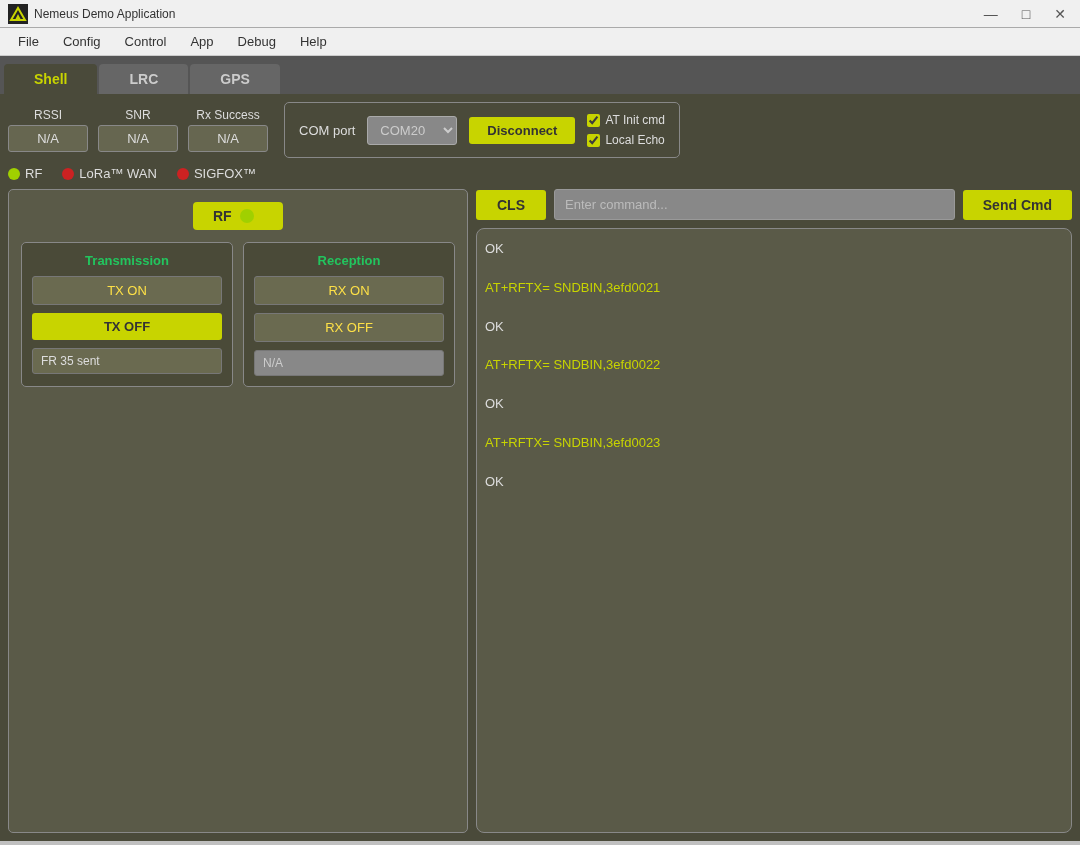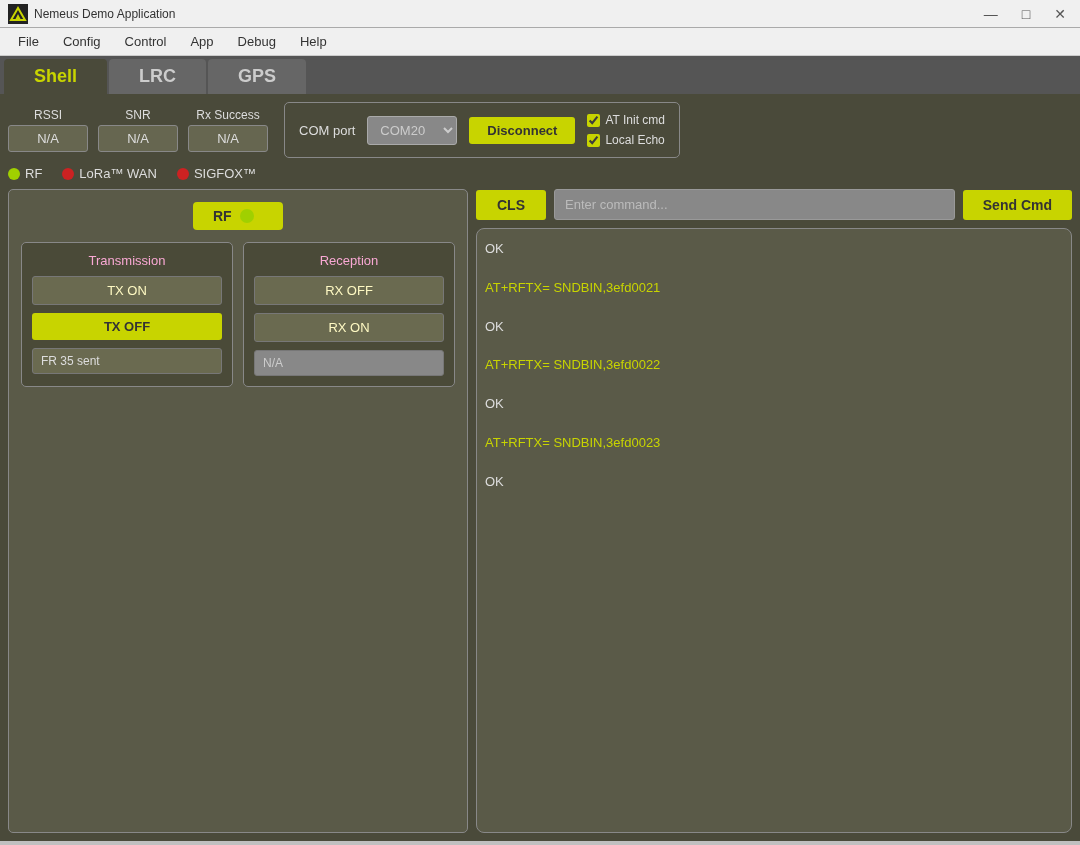--- a/index.html
+++ b/index.html
@@ -65,21 +65,21 @@
     
     .tabbar {
       background: #555;
       height: 38px;
       display: flex;
       align-items: flex-end;
       padding: 0 4px;
     }
     .tab {
       padding: 7px 30px;
-      font-size: 18px;
+      font-size: 14px;
       font-weight: bold;
       cursor: pointer;
       border-radius: 4px 4px 0 0;
       margin-right: 2px;
       color: #ccc;
       background: #666;
     }
     .tab.active {
       background: #4a4a3a;
       color: #c8d400;
@@ -241,26 +241,26 @@
       border-radius: 5px;
       padding: 10px;
       display: flex;
       flex-direction: column;
       align-items: center;
       gap: 8px;
       background: #4a4a38;
     }
     .section-title {
       font-size: 13px;
-      color: #f9a8d4;
-      font-weight: normal;
+      color: #22c55e;
+      font-weight: bold;
     }
     .dark-btn {
       background: #6a6a50;
-      color: #fef9c3;
+      color: #fde047;
       border: 1px solid #777;
       padding: 6px 0;
       width: 100%;
       font-size: 13px;
       border-radius: 3px;
       cursor: pointer;
       text-align: center;
     }
     .green-btn {
       background: #c8d400;
@@ -471,22 +471,22 @@
 
         <div class="tx-box">
           <span class="section-title">Transmission</span>
           <button class="dark-btn">TX ON</button>
           <button class="green-btn">TX OFF</button>
           <div class="status-field">FR 35 sent</div>
         </div>
 
         <div class="rx-box">
           <span class="section-title">Reception</span>
+          <button class="dark-btn">RX ON</button>
           <button class="dark-btn">RX OFF</button>
-          <button class="dark-btn">RX ON</button>
           <div class="na-field">N/A</div>
         </div>
       </div>
 
     </div>
 
     <div class="right-panel">
 
       <div class="cmd-bar">
         <button class="cls-btn">CLS</button>

